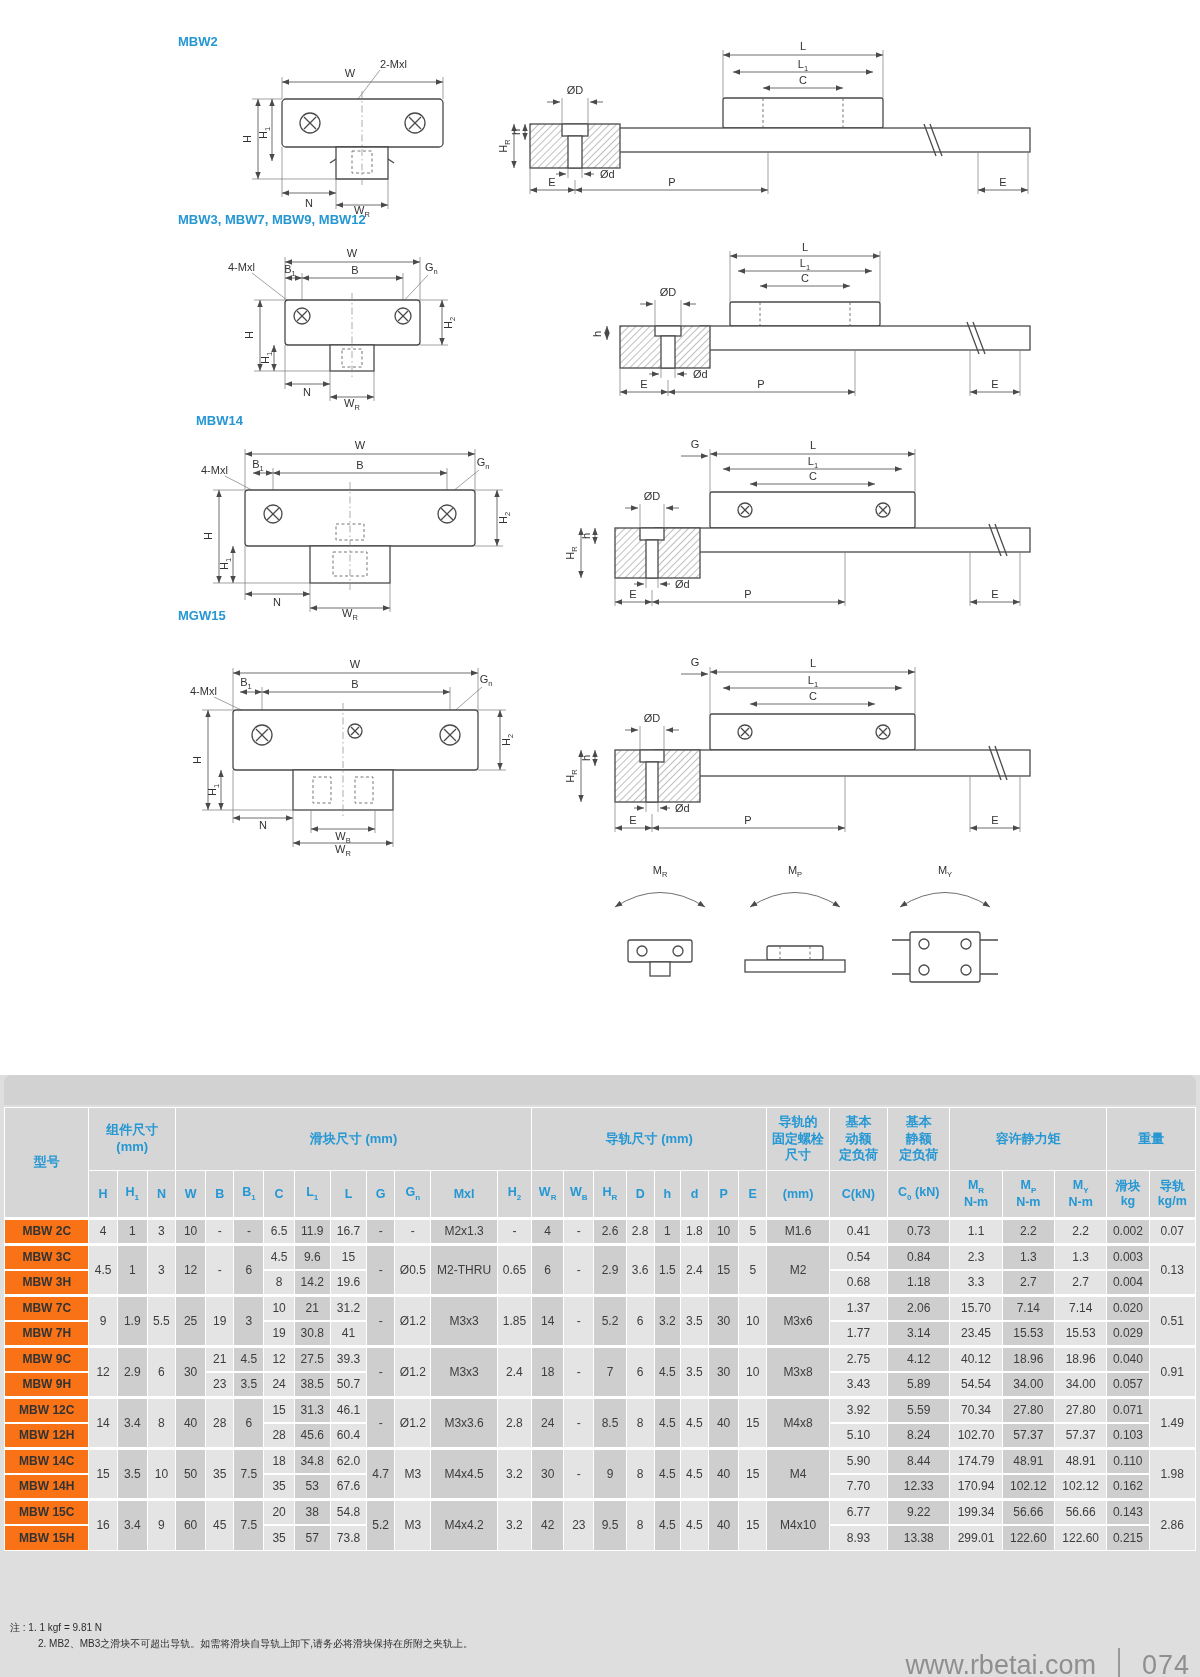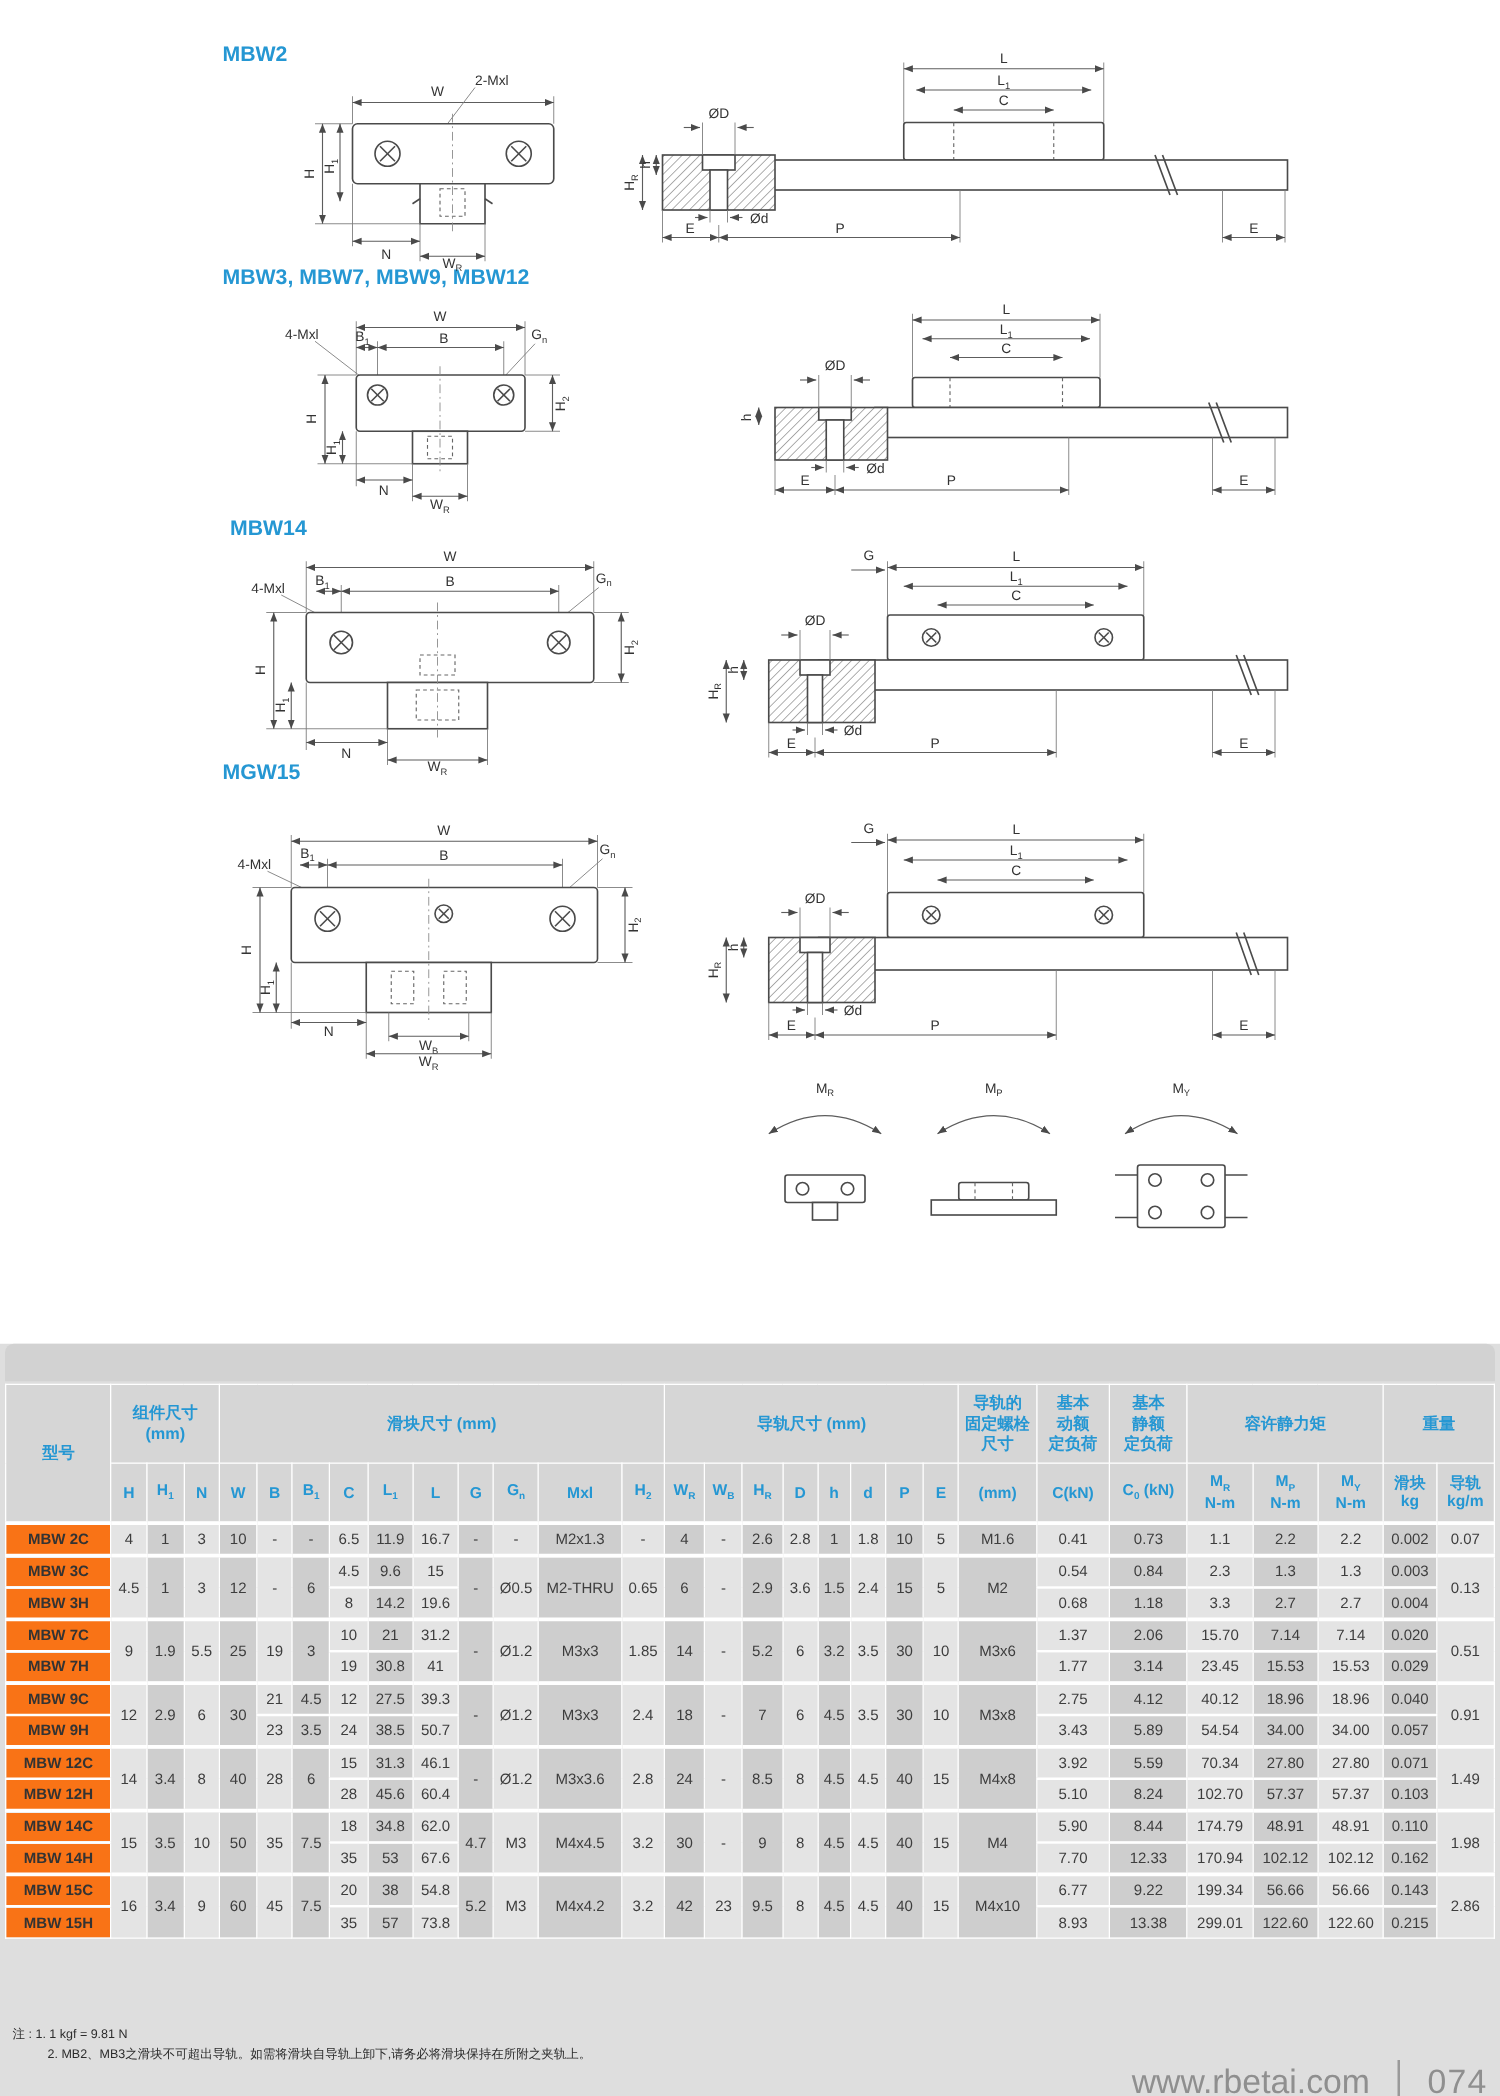--- a/index.html
+++ b/index.html
@@ -1,17 +1,17 @@
 <!DOCTYPE html>
 <html><head>
 <meta charset="utf-8">
 <style>
   html,body{margin:0;padding:0;background:#fff}
   .sheet{position:relative;width:1200px;height:1677px;overflow:hidden;background:#fff;font-family:"Liberation Sans",sans-serif}
-  .dtitle{position:absolute;margin:0;color:#2597d3;font-size:17px;font-weight:bold;font-family:"Liberation Sans",sans-serif}
+  .dtitle{position:absolute;margin:0;color:#2597d3;font-size:13px;font-weight:bold;font-family:"Liberation Sans",sans-serif}
   svg{position:absolute;overflow:visible}
   svg text{font:11px "Liberation Sans",sans-serif;fill:#333}
   svg .s{font-size:7.5px}
   .pf{fill:#fff;stroke:#4a4a4a;stroke-width:1.3}
   .pl{fill:none;stroke:#4a4a4a;stroke-width:1.3}
   .dl{fill:none;stroke:#5d5d5d;stroke-width:.9}
   .dn{fill:none;stroke:#7a7a7a;stroke-width:.7}
   .ct{fill:none;stroke:#888;stroke-width:.7;stroke-dasharray:7 3 1.5 3}
   .dsh{fill:none;stroke:#666;stroke-width:.9;stroke-dasharray:3 2.5}
   .hz{fill:url(#ht);stroke:#4a4a4a;stroke-width:1.3}
@@ -47,21 +47,21 @@
         </marker>
 <pattern id="ht" width="5" height="5" patternUnits="userSpaceOnUse" patternTransform="rotate(45)">
           <rect width="5" height="5" fill="#fff"></rect>
           <line x1="0" y1="0" x2="0" y2="5" stroke="#8a8a8a" stroke-width="1.1"></line>
         </pattern>
 </defs>
     </svg>
 
 <h3 class="dtitle" style="left:178px;top:34px">MBW2</h3>
 <h3 class="dtitle" style="left:178px;top:212px">MBW3, MBW7, MBW9, MBW12</h3>
-<h3 class="dtitle" style="left:184px;top:413px">MBW14</h3>
+<h3 class="dtitle" style="left:196px;top:413px">MBW14</h3>
 <h3 class="dtitle" style="left:178px;top:608px">MGW15</h3>
 
 <svg style="left:230px;top:55px" width="255" height="160" viewBox="0 0 255 160">
   <line class="dn" x1="52" y1="44" x2="52" y2="22"></line>
       <line class="dn" x1="213" y1="44" x2="213" y2="22"></line>
   <line class="dl" x1="52" y1="27" x2="213" y2="27" marker-start="url(#ar)" marker-end="url(#ar)"></line>
   <text x="120" y="22" text-anchor="middle">W</text>
   <text x="150" y="13">2-Mxl</text>
   <line class="dn" x1="150" y1="15" x2="128" y2="44"></line>
   <rect class="pf" x="52" y="44" width="161" height="48" rx="4"></rect>

